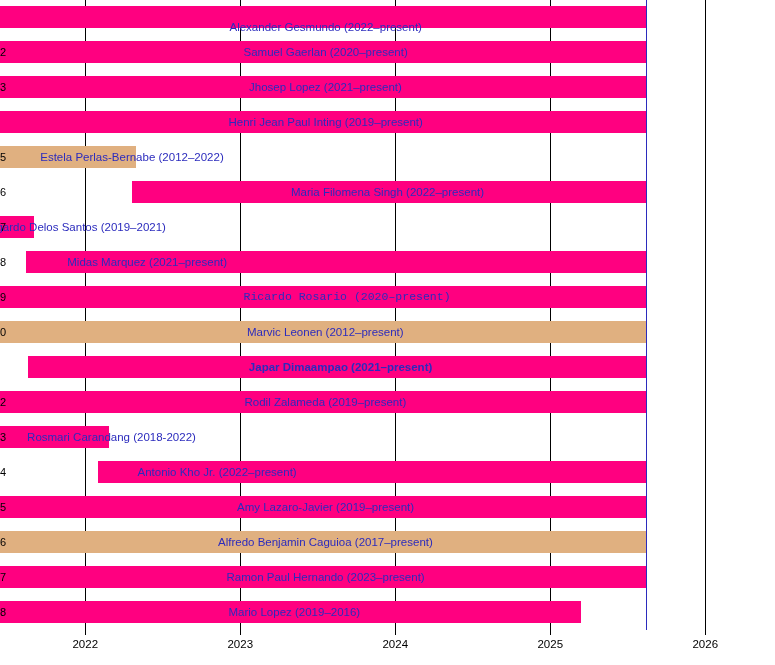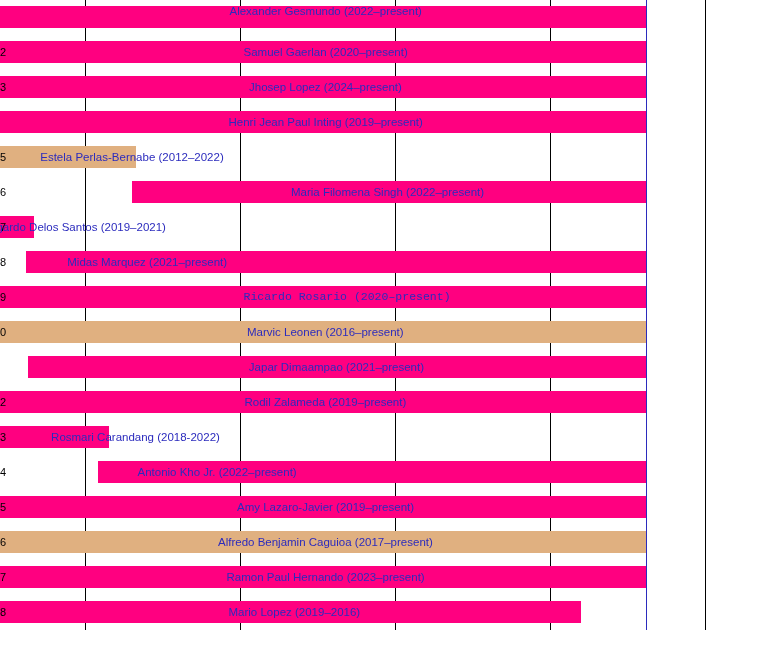--- a/index.html
+++ b/index.html
@@ -101,45 +101,45 @@
     <div id="gridlines">
         <div class="gridline-v" style="left: 85.25px;"></div>
         <div class="gridline-v" style="left: 240.25px;"></div>
         <div class="gridline-v" style="left: 395.25px;"></div>
         <div class="gridline-v" style="left: 550.25px;"></div>
         <div class="gridline-v" style="left: 705.25px;"></div>
         <div class="axis-line-right" style="left: 646.35px;"></div>
       </div>
     <div id="bars-layer">
         <div class="bar bar-pink" style="left: 0px; width: 646.35px; top: 6px;"></div>
-        <div class="bar-label" style="top: 0; left: 229.5px; width: auto;">Alexander Gesmundo (2022–present)</div>
+        <div class="bar-label" style="top: 16px; left: 229.5px; width: auto;">Alexander Gesmundo (2022–present)</div>
         <div class="bar bar-pink" style="left: 0px; width: 646.35px; top: 41px;"></div>
         <div class="bar-label" style="top: 41px; left: 243.5px; width: auto;">Samuel Gaerlan (2020–present)</div>
         <div class="bar bar-pink" style="left: 0px; width: 646.35px; top: 76px;"></div>
-        <div class="bar-label" style="top: 76px; left: 249px; width: auto;">Jhosep Lopez (2024–present)</div>
+        <div class="bar-label" style="top: 76px; left: 249px; width: auto;">Jhosep Lopez (2021–present)</div>
         <div class="bar bar-pink" style="left: 0px; width: 646.35px; top: 111px;"></div>
         <div class="bar-label" style="top: 111px; left: 228.5px; width: auto;">Henri Jean Paul Inting (2019–present)</div>
         <div class="bar bar-tan" style="left: 0px; width: 136.4px; top: 146px;"></div>
         <div class="bar-label" style="top: 146px; left: 40.25px; width: auto;">Estela Perlas-Bernabe (2012–2022)</div>
         <div class="bar bar-pink" style="left: 131.75px; width: 514.6px; top: 181px;"></div>
         <div class="bar-label" style="top: 181px; left: 291px; width: auto;">Maria Filomena Singh (2022–present)</div>
         <div class="bar bar-pink" style="left: 0px; width: 34.1px; top: 216px;"></div>
         <div class="bar-label" style="top: 216px; left: -17.6px; width: auto;">Edgardo Delos Santos (2019–2021)</div>
         <div class="bar bar-pink" style="left: 26.35px; width: 620px; top: 251px;"></div>
         <div class="bar-label" style="top: 251px; left: 67.25px; width: auto;">Midas Marquez (2021–present)</div>
         <div class="bar bar-pink" style="left: 0px; width: 646.35px; top: 286px;"></div>
         <div class="bar-label" style="top: 286px; left: 243.5px; width: auto; font-family: Liberation Mono, monospace;">Ricardo Rosario (2020–present)</div>
         <div class="bar bar-tan" style="left: 0px; width: 646.35px; top: 321px;"></div>
-        <div class="bar-label" style="top: 321px; left: 247px; width: auto;">Marvic Leonen (2016–present)</div>
+        <div class="bar-label" style="top: 321px; left: 247px; width: auto;">Marvic Leonen (2012–present)</div>
         <div class="bar bar-pink" style="left: 27.9px; width: 618.45px; top: 356px;"></div>
-        <div class="bar-label" style="top: 356px; left: 248.85px; width: auto;">Japar Dimaampao (2021–present)</div>
+        <div class="bar-label" style="top: 356px; left: 248.85px; width: auto; font-weight: bold;">Japar Dimaampao (2021–present)</div>
         <div class="bar bar-pink" style="left: 0px; width: 646.35px; top: 391px;"></div>
         <div class="bar-label" style="top: 391px; left: 244.5px; width: auto;">Rodil Zalameda (2019–present)</div>
         <div class="bar bar-pink" style="left: 0px; width: 108.5px; top: 426px;"></div>
-        <div class="bar-label" style="top: 426px; left: 27.1px; width: auto; margin-left: 24px;">Rosmari Carandang (2018-2022)</div>
+        <div class="bar-label" style="top: 426px; left: 27.1px; width: auto;">Rosmari Carandang (2018-2022)</div>
         <div class="bar bar-pink" style="left: 97.65px; width: 548.7px; top: 461px;"></div>
         <div class="bar-label" style="top: 461px; left: 137.5px; width: auto;">Antonio Kho Jr. (2022–present)</div>
         <div class="bar bar-pink" style="left: 0px; width: 646.35px; top: 496px;"></div>
         <div class="bar-label" style="top: 496px; left: 237px; width: auto;">Amy Lazaro-Javier (2019–present)</div>
         <div class="bar bar-tan" style="left: 0px; width: 646.35px; top: 531px;"></div>
         <div class="bar-label" style="top: 531px; left: 218px; width: auto;">Alfredo Benjamin Caguioa (2017–present)</div>
         <div class="bar bar-pink" style="left: 0px; width: 646.35px; top: 566px;"></div>
         <div class="bar-label" style="top: 566px; left: 226.5px; width: auto;">Ramon Paul Hernando (2023–present)</div>
         <div class="bar bar-pink" style="left: 0px; width: 581.25px; top: 601px;"></div>
         <div class="bar-label" style="top: 601px; left: 228.5px; width: auto;">Mario Lopez (2019–2016)</div>
@@ -156,14 +156,28 @@
         <div class="y-tick-label" style="top: 396px;">2</div>
         <div class="y-tick-label" style="top: 431px;">3</div>
         <div class="y-tick-label" style="top: 466px;">4</div>
         <div class="y-tick-label" style="top: 501px;">5</div>
         <div class="y-tick-label" style="top: 536px;">6</div>
         <div class="y-tick-label" style="top: 571px;">7</div>
         <div class="y-tick-label" style="top: 606px;">8</div>
       </div>
   </div>
 
+  <div class="x-axis">
+    <div id="xticks-layer">
+        <div class="x-tick" style="left: 85.25px;"></div>
+        <div class="x-tick-label" style="left: 85.25px;">2022</div>
+        <div class="x-tick" style="left: 240.25px;"></div>
+        <div class="x-tick-label" style="left: 240.25px;">2023</div>
+        <div class="x-tick" style="left: 395.25px;"></div>
+        <div class="x-tick-label" style="left: 395.25px;">2024</div>
+        <div class="x-tick" style="left: 550.25px;"></div>
+        <div class="x-tick-label" style="left: 550.25px;">2025</div>
+        <div class="x-tick" style="left: 705.25px;"></div>
+        <div class="x-tick-label" style="left: 705.25px;">2026</div>
+      </div>
+  </div>
 
 </div>
 
 </body></html>

